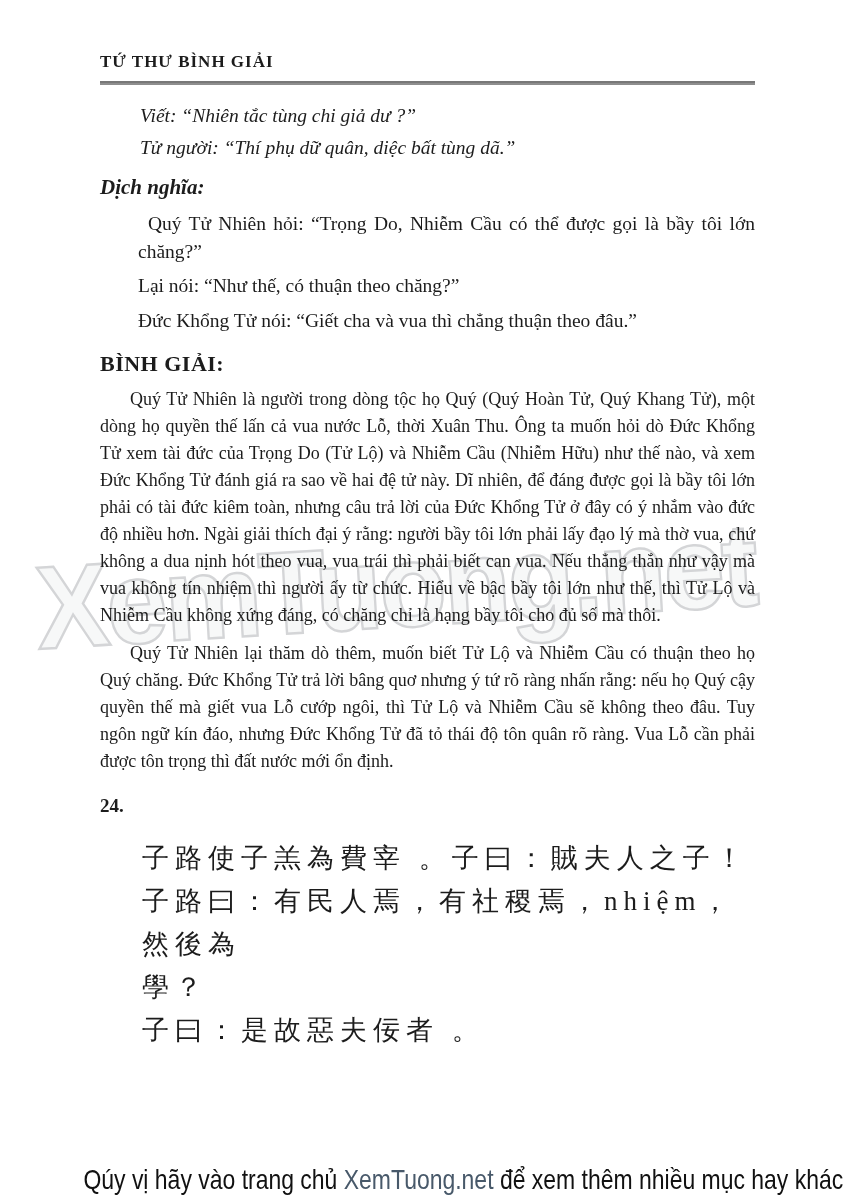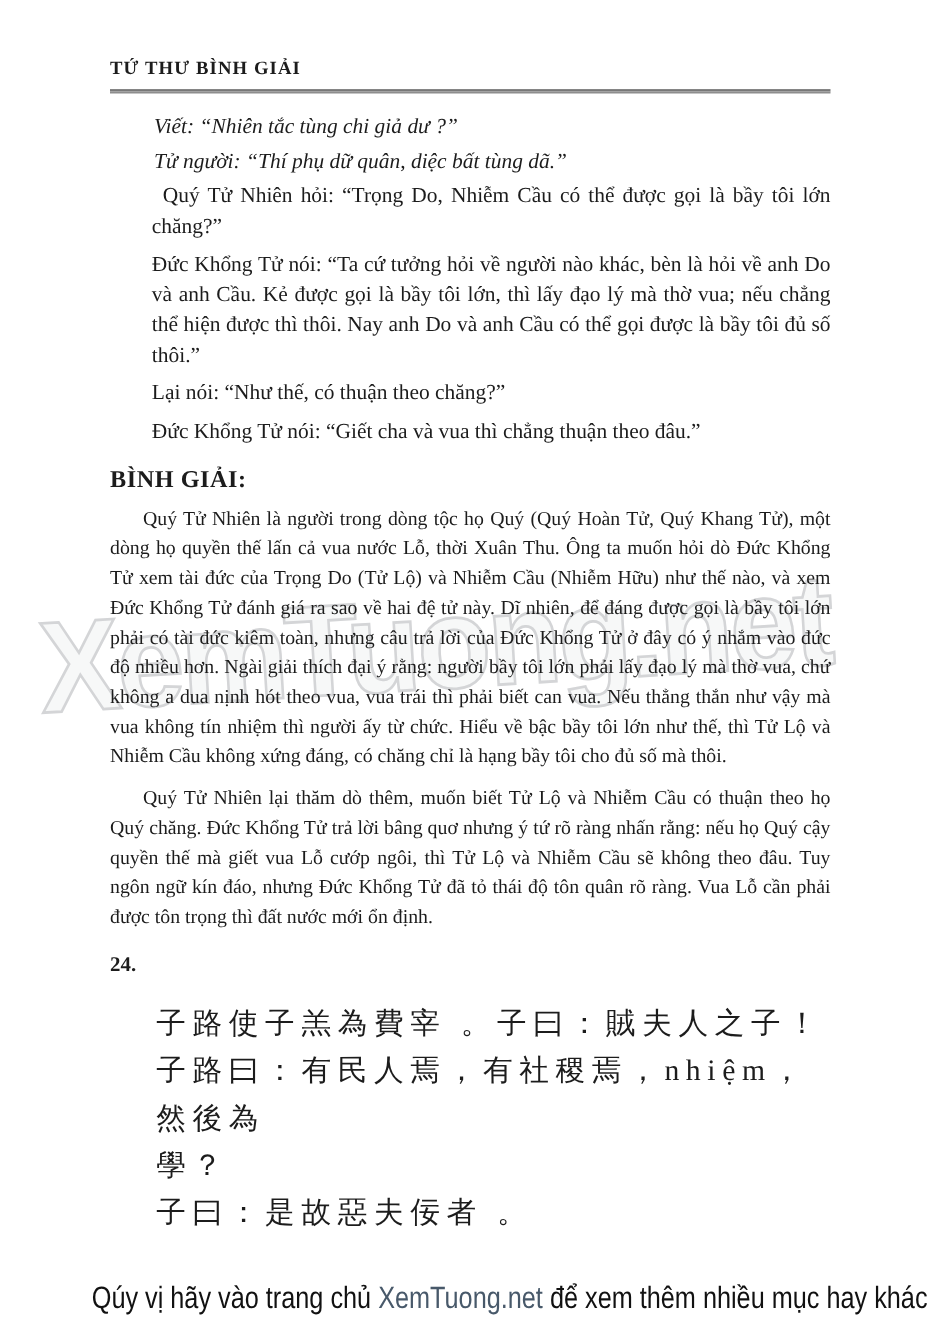--- a/index.html
+++ b/index.html
@@ -86,24 +86,24 @@
   <div class="content">
 
     <div class="running-head">TỨ THƯ BÌNH GIẢI</div>
     <div class="double-rule"></div>
 
     <div class="han-viet">
       <p>Viết: “Nhiên tắc tùng chi giả dư ?”</p>
       <p>Tử người: “Thí phụ dữ quân, diệc bất tùng dã.”</p>
     </div>
 
+    <h2 class="h-dich">Dịch nghĩa:</h2>
 
     <div class="dich-block">
       <p class="first">Quý Tử Nhiên hỏi: “Trọng Do, Nhiễm Cầu có thể được gọi là bầy tôi lớn chăng?”</p>
-      <p>Đức Khổng Tử nói: “Ta cứ tưởng hỏi về người nào khác, bèn là hỏi về anh Do và anh Cầu. Kẻ được gọi là bầy tôi lớn, thì lấy đạo lý mà thờ vua; nếu chẳng thể hiện được thì thôi. Nay anh Do và anh Cầu có thể gọi được là bầy tôi đủ số thôi.”</p>
       <p>Lại nói: “Như thế, có thuận theo chăng?”</p>
       <p>Đức Khổng Tử nói: “Giết cha và vua thì chẳng thuận theo đâu.”</p>
     </div>
 
     <h2 class="h-binh">BÌNH GIẢI:</h2>
 
     <div class="binh-block">
       <p>Quý Tử Nhiên là người trong dòng tộc họ Quý (Quý Hoàn Tử, Quý Khang Tử), một dòng họ quyền thế lấn cả vua nước Lỗ, thời Xuân Thu. Ông ta muốn hỏi dò Đức Khổng Tử xem tài đức của Trọng Do (Tử Lộ) và Nhiễm Cầu (Nhiễm Hữu) như thế nào, và xem Đức Khổng Tử đánh giá ra sao về hai đệ tử này. Dĩ nhiên, để đáng được gọi là bầy tôi lớn phải có tài đức kiêm toàn, nhưng câu trả lời của Đức Khổng Tử ở đây có ý nhắm vào đức độ nhiều hơn. Ngài giải thích đại ý rằng: người bầy tôi lớn phải lấy đạo lý mà thờ vua, chứ không a dua nịnh hót theo vua, vua trái thì phải biết can vua. Nếu thẳng thắn như vậy mà vua không tín nhiệm thì người ấy từ chức. Hiểu về bậc bầy tôi lớn như thế, thì Tử Lộ và Nhiễm Cầu không xứng đáng, có chăng chỉ là hạng bầy tôi cho đủ số mà thôi.</p>
       <p>Quý Tử Nhiên lại thăm dò thêm, muốn biết Tử Lộ và Nhiễm Cầu có thuận theo họ Quý chăng. Đức Khổng Tử trả lời bâng quơ nhưng ý tứ rõ ràng nhấn rằng: nếu họ Quý cậy quyền thế mà giết vua Lỗ cướp ngôi, thì Tử Lộ và Nhiễm Cầu sẽ không theo đâu. Tuy ngôn ngữ kín đáo, nhưng Đức Khổng Tử đã tỏ thái độ tôn quân rõ ràng. Vua Lỗ cần phải được tôn trọng thì đất nước mới ổn định.</p>
     </div>

